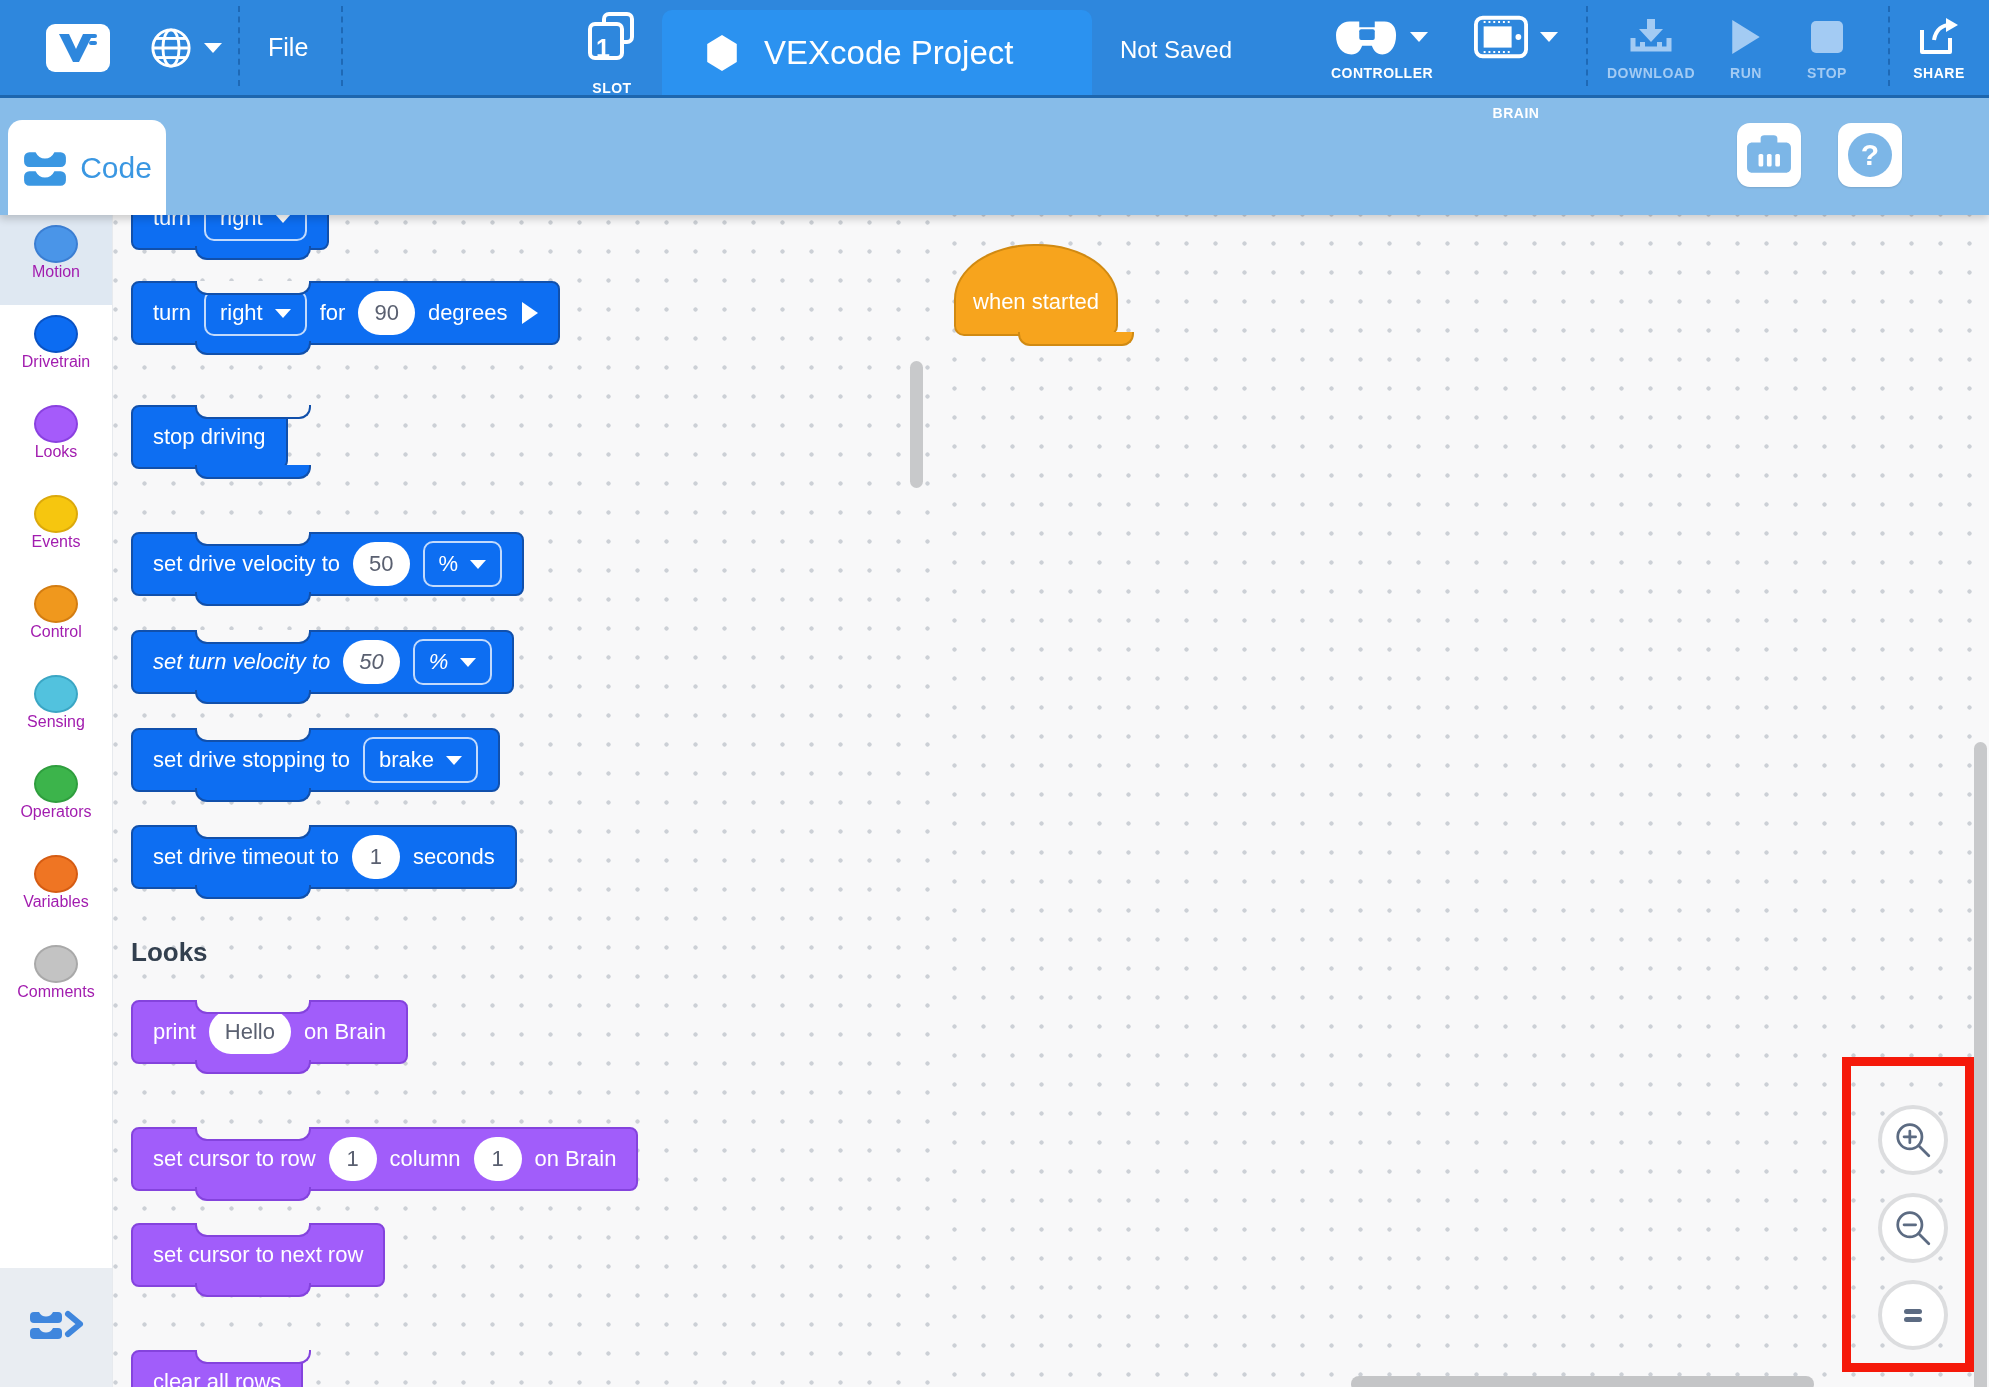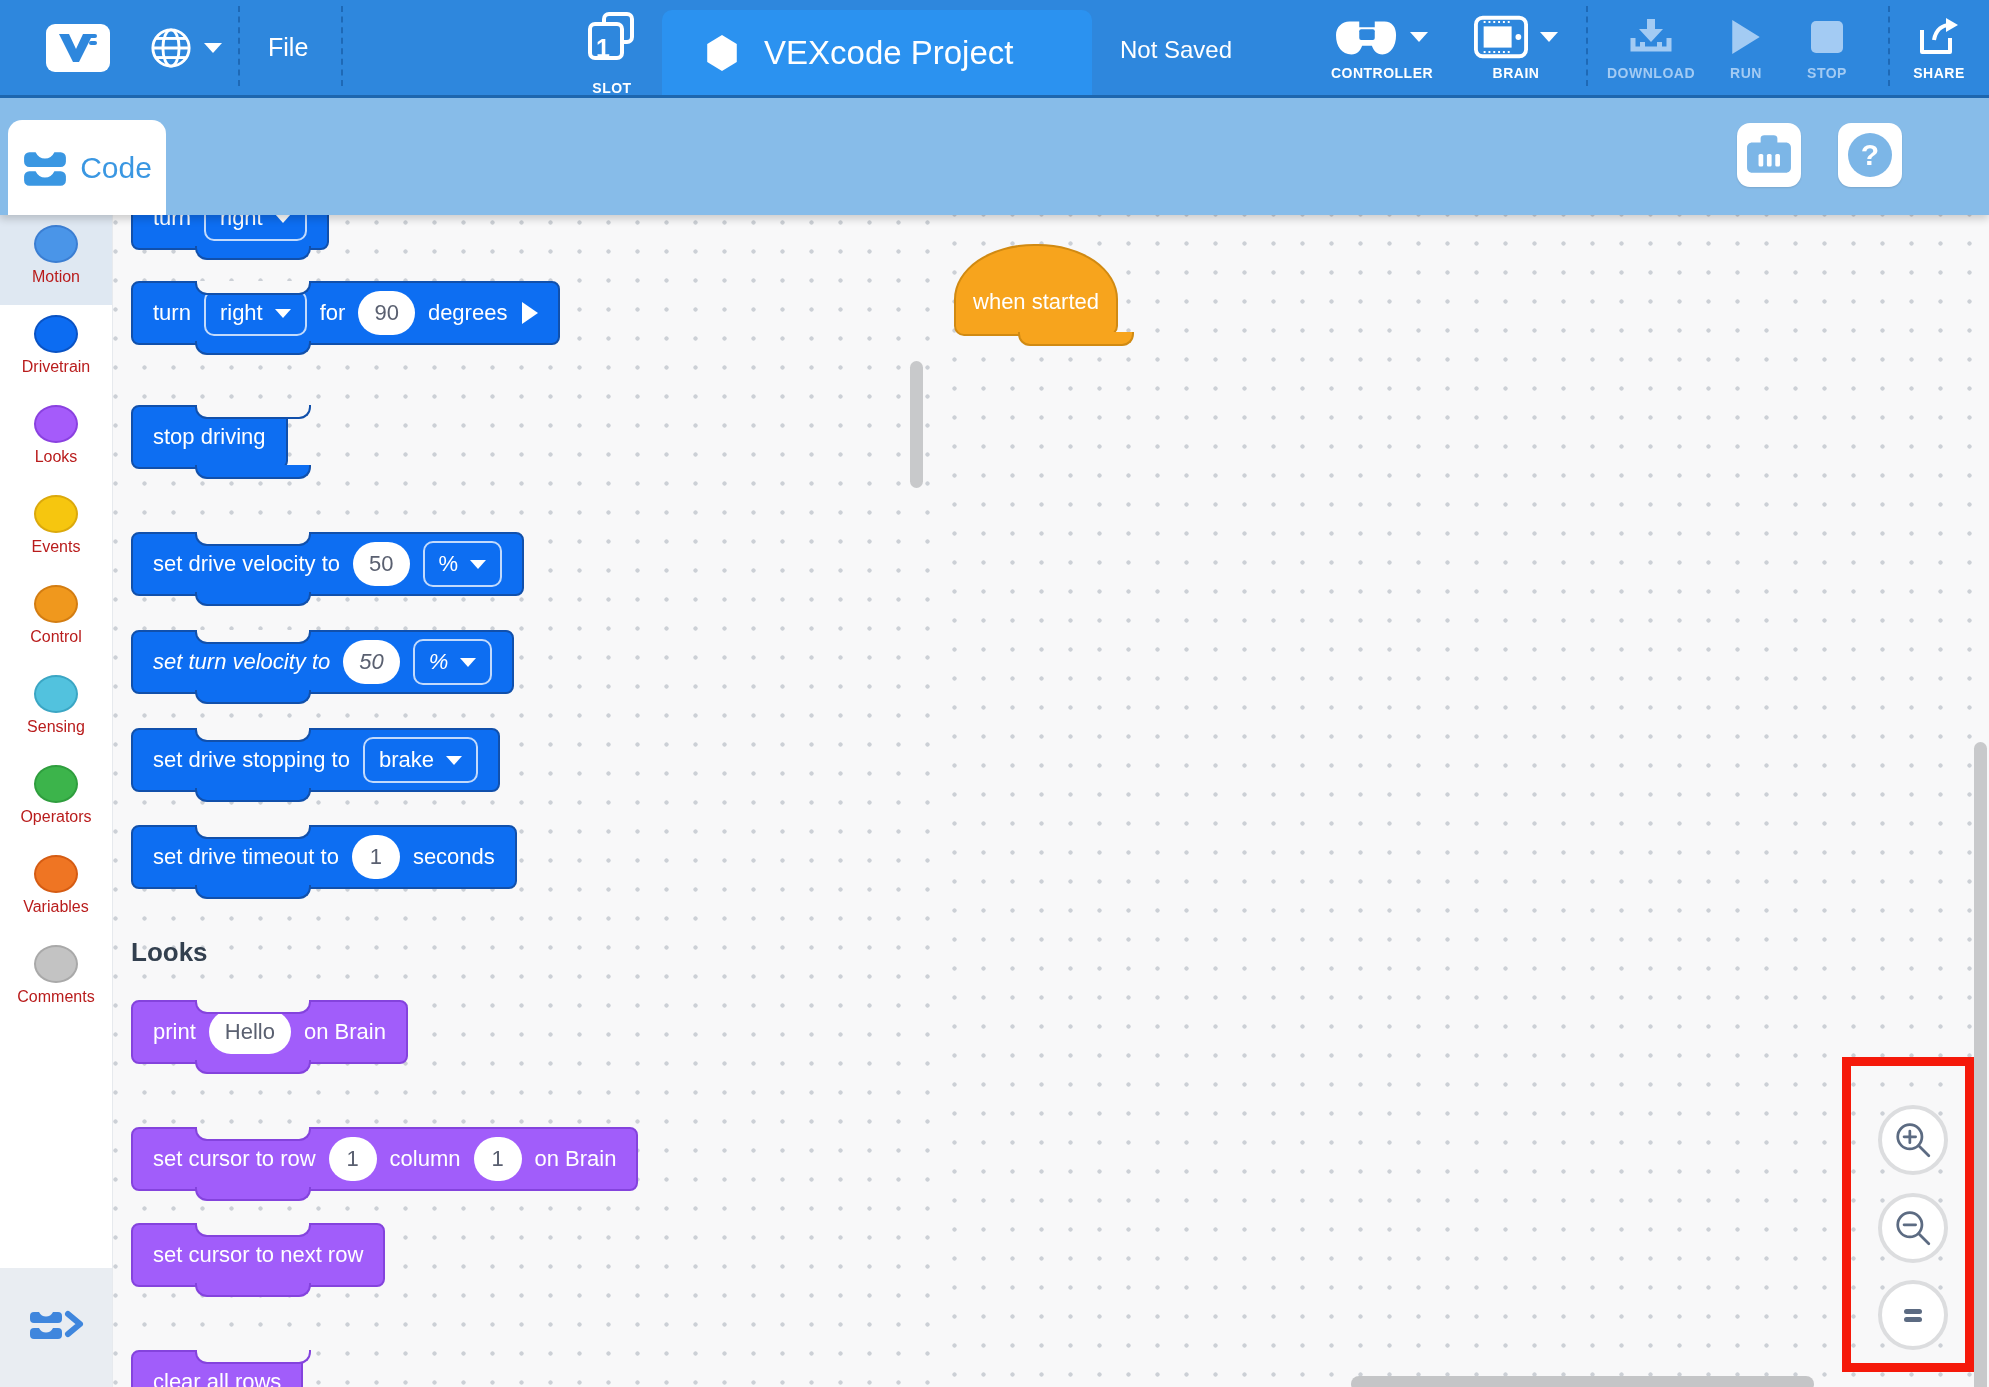--- a/index.html
+++ b/index.html
@@ -24,21 +24,21 @@
   .slot-num { position:absolute; left:2px; top:22px; width:34px; text-align:center;
     font-size:25px; font-weight:bold; color:#fff; }
   .slot-label { display:block; margin-top:16px; font-size:14px; font-weight:bold; letter-spacing:.5px; }
   .project-pill { left:662px; top:10px; width:430px; height:85px; background:#2b92f0;
     border-radius:10px 10px 0 0; display:flex; align-items:center; gap:24px; padding-left:42px; }
   .project-title { font-size:33px; color:#fff; }
   .save-status { left:1120px; top:2px; height:95px; display:flex; align-items:center;
     font-size:24px; color:#ffffff; }
   .dev-group { top:12px; display:flex; flex-direction:column; align-items:center; }
   .ctrl-group { left:1316px; width:132px; }
-  .brain-group { left:1460px; width:112px; }
+  .brain-group { left:1460px; width:112px;gap:40px; }
   .dl-group { left:1598px; width:106px; }
   .run-group { left:1712px; width:68px; }
   .stop-group { left:1794px; width:66px; }
   .share-group { left:1900px; width:78px; }
   .icon-row { height:50px; display:flex; align-items:center; gap:12px; }
   .dev-label { margin-top:3px; font-size:14px; font-weight:bold; letter-spacing:.5px; }
   .dim { color:#a3cbf3; }
   .caret { width:0; height:0; border-left:9px solid transparent; border-right:9px solid transparent;
     border-top:10px solid #fff; }
 
@@ -54,21 +54,21 @@
   .help-btn { left:1838px; }
   .help-circle { width:44px; height:44px; border-radius:50%; background:#7cb6e7; color:#fff;
     font-size:30px; font-weight:bold; display:flex; align-items:center; justify-content:center; }
 
   
   .sidebar { position:absolute; left:0; top:215px; bottom:0; width:113px; background:#fff;
     border-right:1px solid #e7eaee; z-index:10; }
   .side-item { height:90px; display:flex; flex-direction:column; align-items:center; padding-top:10px; }
   .side-item.sel { background:#dfe8f2; }
   .dot { width:44px; height:38px; border-radius:50%; border:2px solid; }
-  .side-label { margin-top:5px; font-size:16px; color:#b91c1c; }
+  .side-label { font-size:16px; color:#a21caf; }
   .c0{background:#4a95e8;border-color:#3b7ed2} .c1{background:#0c6cf2;border-color:#0a53c4}
   .c2{background:#a55bfa;border-color:#8a41e0} .c3{background:#f6c60f;border-color:#dba90c}
   .c4{background:#f0981d;border-color:#d37d12} .c5{background:#52c2de;border-color:#3ba6c4}
   .c6{background:#3cb44b;border-color:#2f9e3e} .c7{background:#ef7523;border-color:#d55c13}
   .c8{background:#c3c3c3;border-color:#a9a9a9}
   .side-footer { position:absolute; left:0; bottom:0; width:100%; height:119px; background:#e9edf2;
     display:flex; align-items:center; justify-content:center; }
 
   
   .dots { background-color:#f8f8f9;

